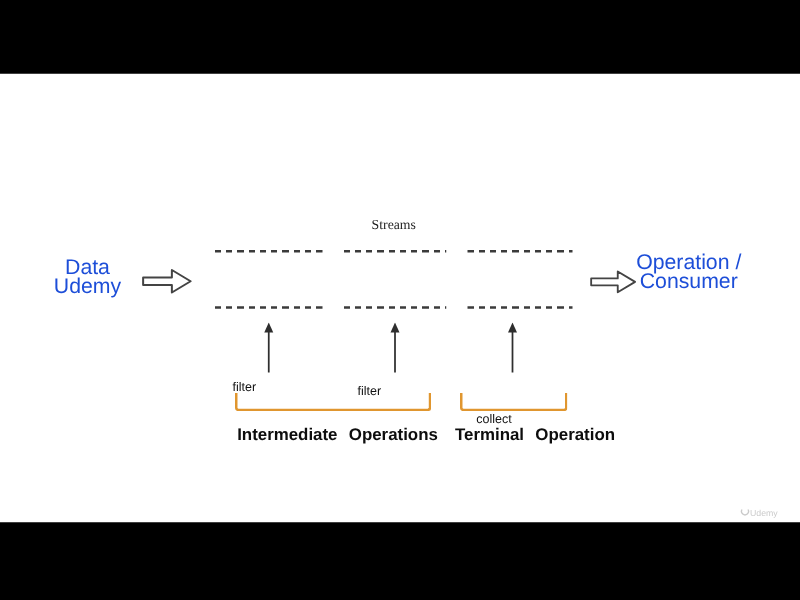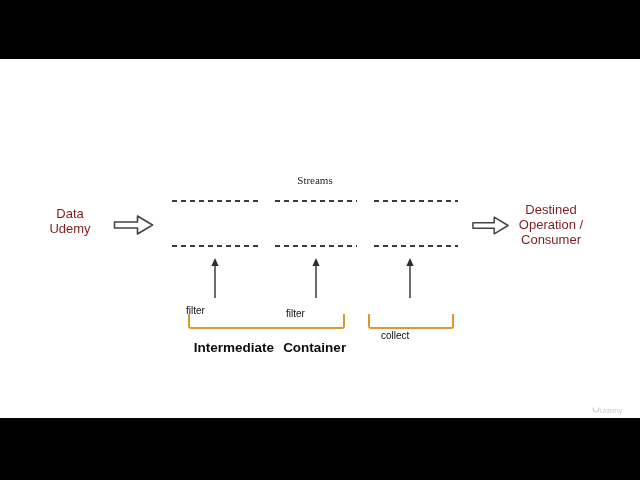--- a/index.html
+++ b/index.html
@@ -43,23 +43,23 @@
     font-size: 11px;
     color: #1f1f1f;
   }
   .dash {
     height: 2px;
     background: repeating-linear-gradient(90deg,
       #3b3b3b 0px, #3b3b3b 5px,
       transparent 5px, transparent 9px);
   }
   .side-label {
-    font-size: 13px;
+    font-size: 17px;
     line-height: 15px;
-    color: #7f1d1d;
+    color: #1d4ed8;
     text-align: center;
   }
   .op-label {
     font-size: 10px;
     color: #111111;
     text-align: left;
     width: 60px;
   }
   .bracket {
     height: 13px;
@@ -118,21 +118,20 @@
       </svg>
     </span>
 
     <span class="abs" style="top:156px; left:472px;">
       <svg width="37" height="21" viewBox="0 0 40 22">
         <polygon points="1,8 24,8 24,2 39,11 24,20 24,14 1,14" fill="#ffffff" stroke="#444444" stroke-width="1.6" stroke-linejoin="round"></polygon>
       </svg>
     </span>
 
     <div class="abs side-label" style="top:143px; left:494px; width:114px;">
-      <div>Destined</div>
       <div>Operation /</div>
       <div>Consumer</div>
     </div>
 
     <span class="abs" style="top:199px; left:209px;">
       <svg width="12" height="41" viewBox="0 0 12 41">
         <line x1="6" y1="40" x2="6" y2="7" stroke="#2e2e2e" stroke-width="1.4"></line>
         <polygon points="6,0 2.4,8 9.6,8" fill="#2e2e2e"></polygon>
       </svg>
     </span>
@@ -150,21 +149,24 @@
     </span>
 
     <div class="abs op-label" style="top:246px; left:186px;">filter</div>
     <div class="abs op-label" style="top:249px; left:286px;">filter</div>
     <div class="abs op-label" style="top:247px; left:381px;margin-top:24px;">collect</div>
 
     <div class="abs bracket" style="top:255px; left:188px; width:153px;"></div>
     <div class="abs bracket" style="top:255px; left:368px; width:82px;"></div>
 
     <div class="abs group-label" style="top:281px; left:170px; width:200px;">
-      <span class="w1">Intermediate</span><span class="w2">Container</span>
+      <span class="w1">Intermediate</span><span class="w2">Operations</span>
+    </div>
+    <div class="abs group-label" style="top:281px; left:350px; width:156px;">
+      <span class="w1">Terminal</span><span class="w2">Operation</span>
     </div>
 
     <div class="abs watermark">
       <svg width="8" height="8" viewBox="0 0 10 10">
         <path d="M2,2 a3.5,3.5 0 1,0 6,0" fill="none" stroke="#b9b9b9" stroke-width="1.4"></path>
       </svg><span>Udemy</span>
     </div>
 
   </div>
 

